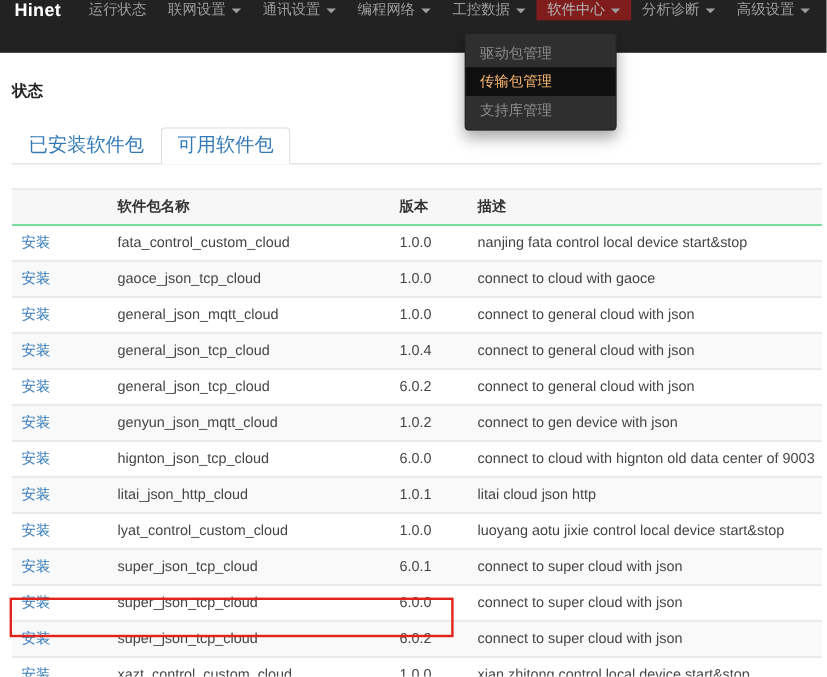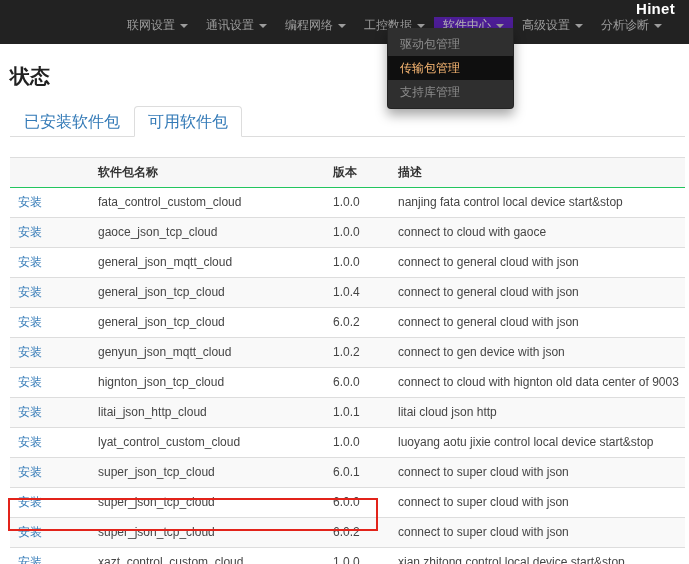--- a/index.html
+++ b/index.html
@@ -1,35 +1,35 @@
 <!DOCTYPE html>
 <html><head>
 <meta charset="utf-8">
 <style>
   html,body{margin:0;padding:0;background:#fff;}
   .page{
     position:relative;width:689px;height:564px;overflow:hidden;background:#fff;
     font-family:"Liberation Sans","DejaVu Sans",sans-serif;
   }
   
-  .navbar{height:44px;background:#222;display:flex;align-items:flex-end;padding-left:12px;flex-direction:column;}
+  .navbar{height:44px;background:#222;display:flex;align-items:flex-start;padding-left:12px;}
   .brand{color:#fff;font-size:15px;font-weight:bold;display:flex;align-items:center;margin-right:14px;letter-spacing:.3px;}
   .nav-list{display:flex;align-items:stretch;}
   .nav-item{color:#9d9d9d;font-size:12px;padding:0 9px;display:flex;align-items:center;gap:5px;cursor:pointer;white-space:nowrap;}
-  .nav-item.open{background:#4c1d95;color:#b5b5b5;font-family:Liberation Mono, monospace;}
+  .nav-item.open{background:#7f1d1d;color:#b5b5b5;font-family:Liberation Mono, monospace;}
   .caret{width:0;height:0;border-left:4px solid transparent;border-right:4px solid transparent;border-top:4px solid #9d9d9d;display:inline-block;}
   
   .dropdown{position:absolute;left:387px;top:28px;width:125px;background:#2f2f2f;
     border:1px solid rgba(0,0,0,.25);border-top:none;border-radius:0 0 4px 4px;
     box-shadow:0 6px 12px rgba(0,0,0,.35);padding:4px 0;z-index:20;}
   .dropdown-item{font-size:12px;color:#8c8c8c;padding:5px 12px;line-height:14px;cursor:pointer;}
   .dropdown-item.active{background:#0f0f0f;color:#fdba74;}
   
   .content{padding:0 4px 0 10px;}
-  .page-title{font-size:20px;color:#222;font-weight:bold;margin:22px 0 0 0;line-height:20px;}
+  .page-title{font-size:13px;color:#222;font-weight:bold;margin:22px 0 0 0;line-height:20px;}
   .tabs{display:flex;border-bottom:1px solid #ddd;margin-top:20px;}
   .tab{font-size:16px;color:#337ab7;padding:8px 13px;line-height:13px;border:1px solid transparent;
     margin-bottom:-1px;cursor:pointer;border-radius:4px 4px 0 0;background:transparent;}
   .tab.active{background:#fff;border-color:#ddd #ddd transparent #ddd;}
   
   table.pkg{width:100%;border-collapse:collapse;margin-top:20px;font-size:12px;color:#454545;table-layout:fixed;}
   table.pkg th,table.pkg td{text-align:left;padding:8px;line-height:13px;overflow:hidden;white-space:nowrap;}
   table.pkg thead tr{background:#f7f7f7;}
   table.pkg thead th{border-top:1px solid #ddd;border-bottom:1px solid #22c55e;font-weight:bold;color:#333;}
   table.pkg tbody td{border-top:1px solid #ddd;}
@@ -43,45 +43,48 @@
 </style>
 </head>
 <body>
 
 <div class="page">
 
   <nav class="navbar">
     <span class="brand">Hinet</span>
     <div class="nav-list" id="nav-list">
         <div class="nav-item">
+          <span>运行状态</span>
+        </div>
+        <div class="nav-item">
           <span>联网设置</span>
           <span class="caret"></span>
         </div>
         <div class="nav-item">
           <span>通讯设置</span>
           <span class="caret"></span>
         </div>
         <div class="nav-item">
           <span>编程网络</span>
           <span class="caret"></span>
         </div>
         <div class="nav-item">
           <span>工控数据</span>
           <span class="caret"></span>
         </div>
         <div class="nav-item open">
           <span>软件中心</span>
           <span class="caret"></span>
         </div>
         <div class="nav-item">
+          <span>分析诊断</span>
+          <span class="caret"></span>
+        </div>
+        <div class="nav-item">
           <span>高级设置</span>
-          <span class="caret"></span>
-        </div>
-        <div class="nav-item">
-          <span>分析诊断</span>
           <span class="caret"></span>
         </div>
         <div class="nav-item"></div>
       </div>
   </nav>
 
   <div class="dropdown" id="dropdown">
       <div class="dropdown-item">驱动包管理</div>
       <div class="dropdown-item active">传输包管理</div>
       <div class="dropdown-item">支持库管理</div>

